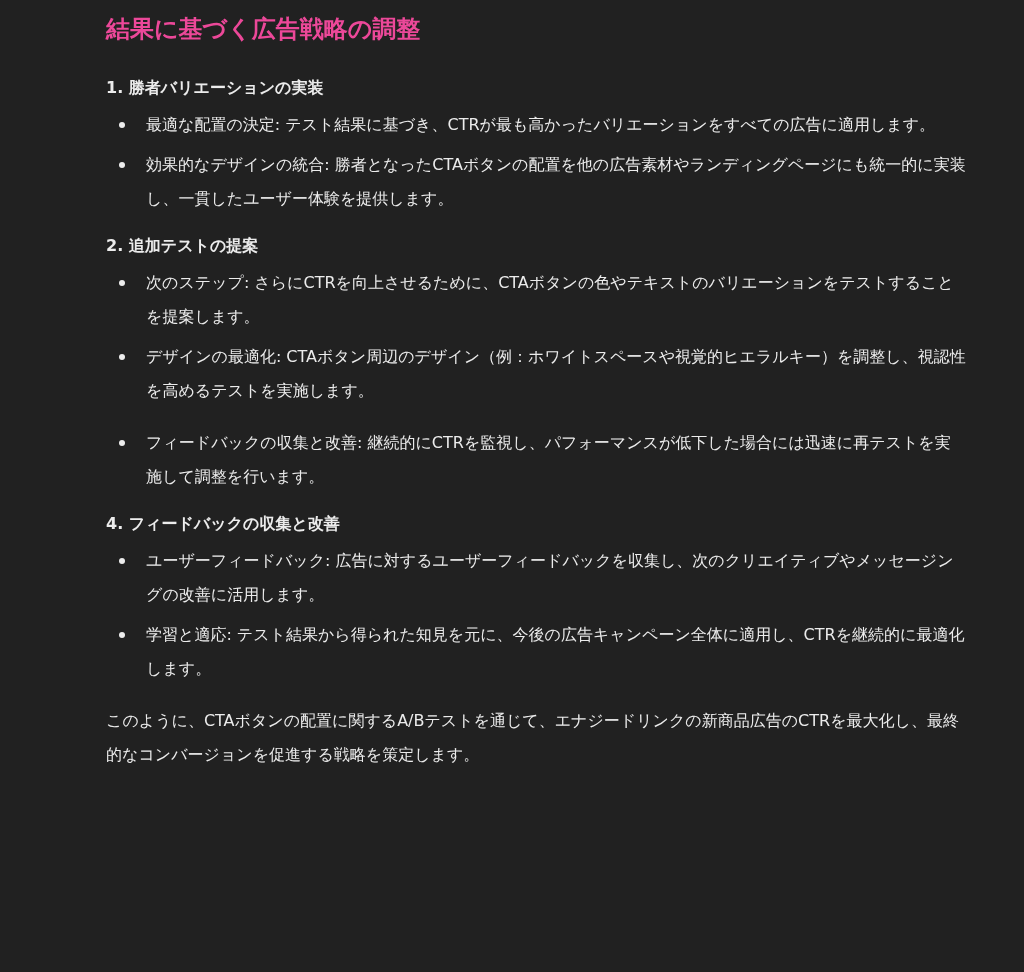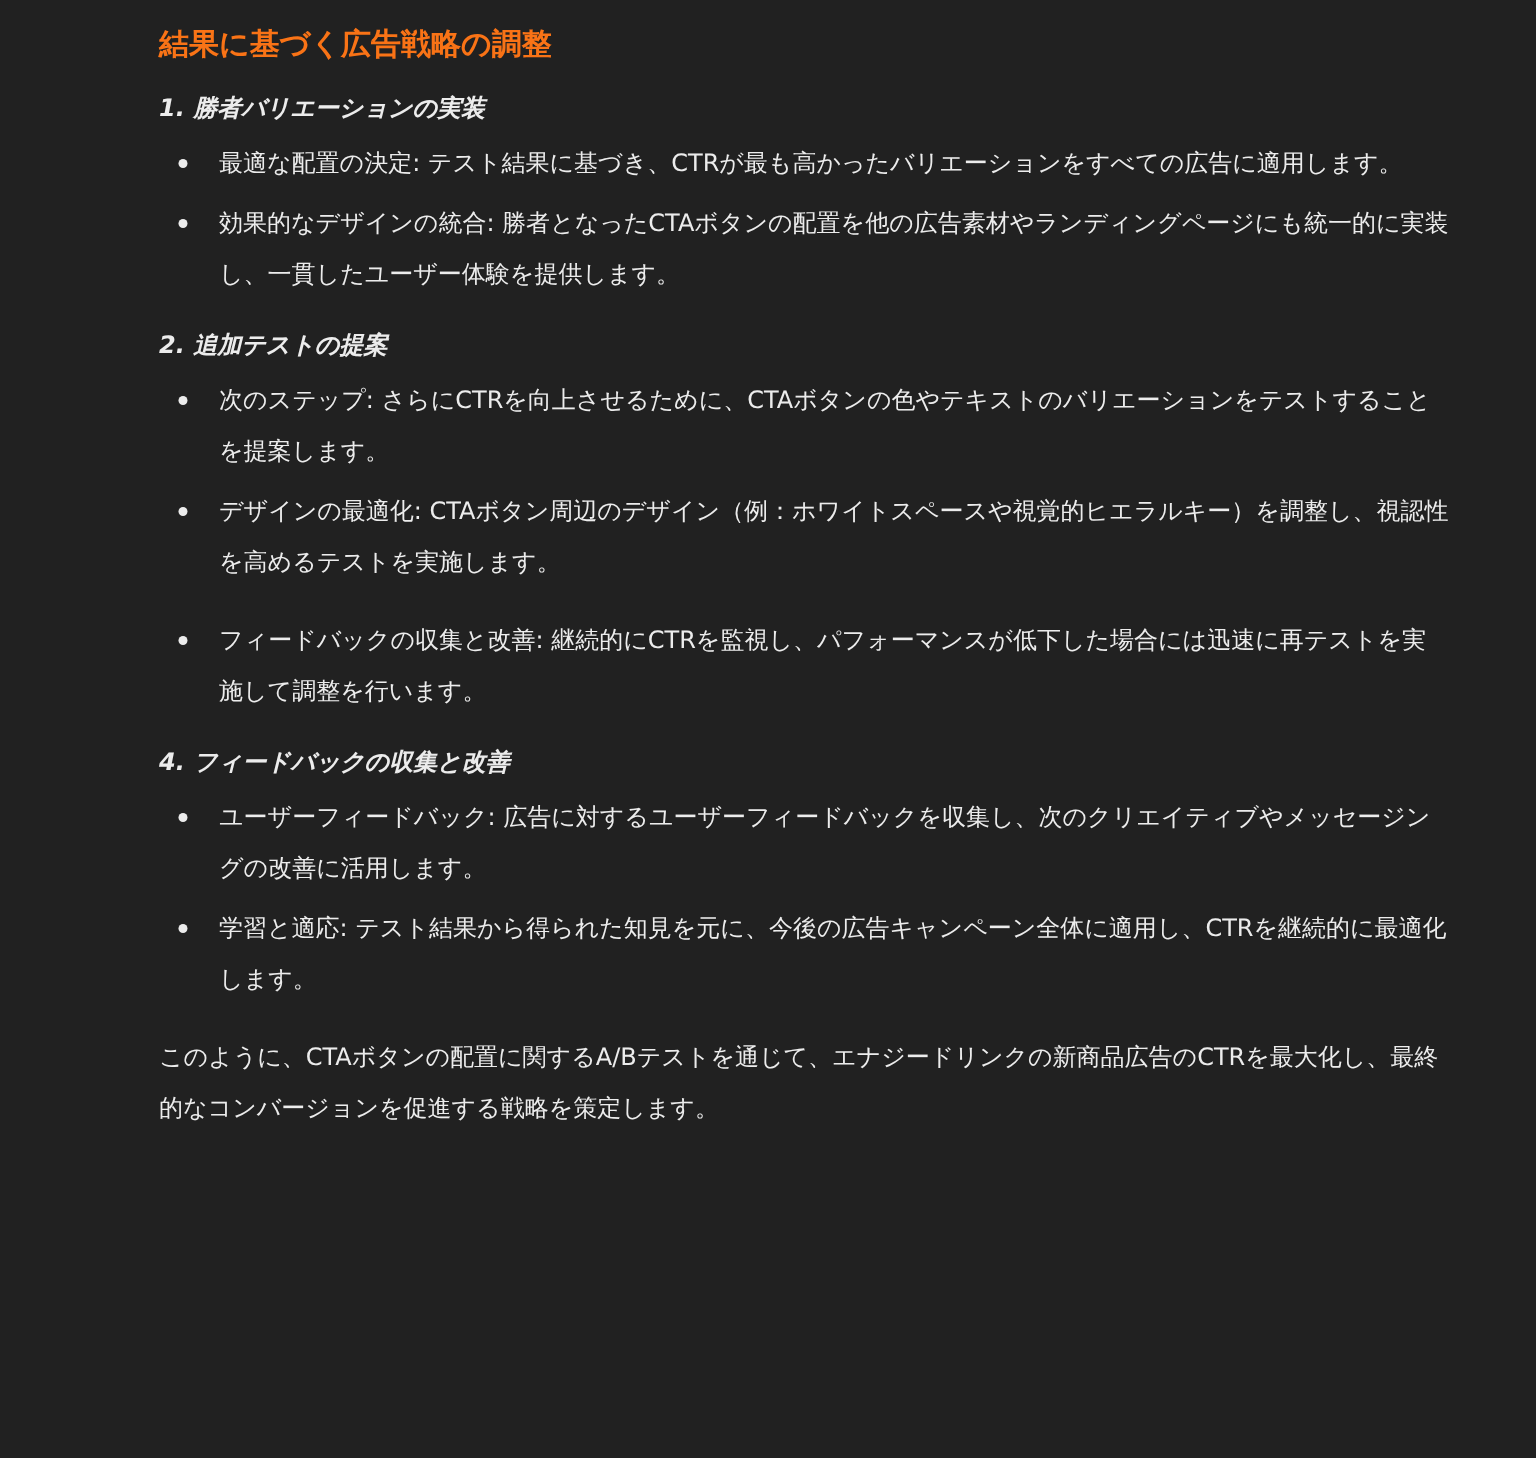--- a/index.html
+++ b/index.html
@@ -15,33 +15,32 @@
       font-family: "DejaVu Sans", "Liberation Sans", sans-serif;
       position: relative;
     }
     .content {
       position: absolute;
       left: 106px;
       top: 14px;
       width: 860px;
     }
     .title {
-      font-size: 20px;
+      font-size: 24px;
       font-weight: bold;
       line-height: 30px;
-      margin: 0 0 16px 0;
-      color: #f97316;
+      margin: 0 0 32px 0;
+      color: #ec4899;
     }
     .section-heading {
       font-size: 16px;
       font-weight: bold;
       line-height: 24px;
       margin: 0 0 8px 0;
       color: #ececec;
-      font-style: italic;
     }
     .section {
       margin-bottom: 18px;
     }
     ul.bullets {
       list-style: none;
       margin: 0;
       padding: 0;
     }
     ul.bullets li {

